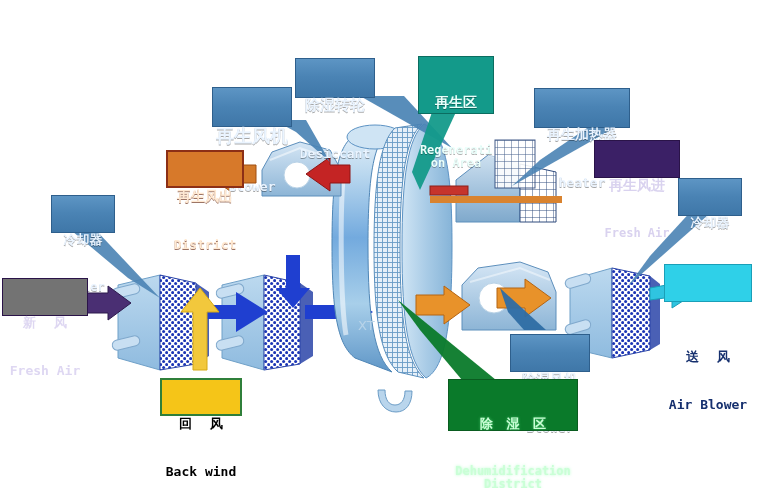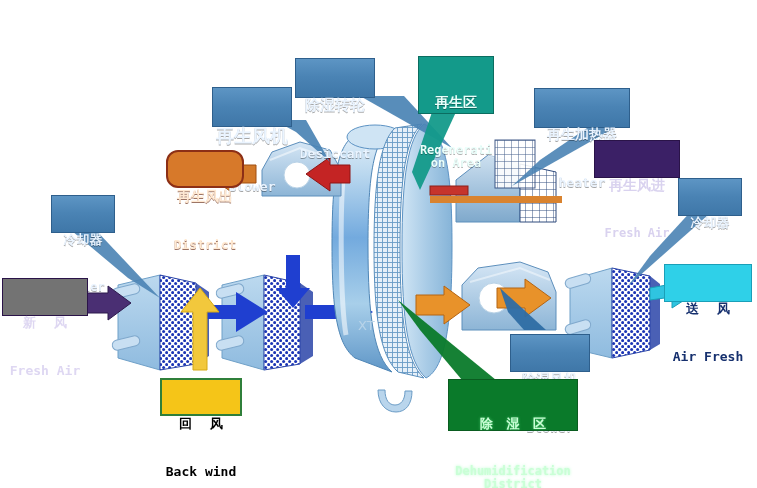--- a/index.html
+++ b/index.html
@@ -296,21 +296,21 @@
     <span class="cn" style="font-size:14px;">再生区</span>
     <span class="en" style="font-size:12px;line-height:13px;">Regenerati
 on Area</span>
   </div>
 
   <div class="lbl lbl-purple" style="left:594px;top:140px;width:86px;height:38px;padding-top:2px;">
     <span class="cn" style="font-size:14px;">再生风进</span>
     <span class="en" style="font-size:12px;">Fresh Air</span>
   </div>
 
-  <div class="lbl lbl-orange" style="left:166px;top:150px;width:78px;height:38px;padding-top:2px;border-radius:12px;">
+  <div class="lbl lbl-orange" style="left:166px;top:150px;width:78px;height:38px;padding-top:2px;">
     <span class="cn" style="font-size:14px;">再生风出</span>
     <span class="en" style="font-size:13px;">District</span>
   </div>
 
   <div class="lbl lbl-steel" style="left:51px;top:195px;width:64px;height:38px;padding-top:2px;">
     <span class="cn" style="font-size:13px;">冷却器</span>
     <span class="en" style="font-size:12px;">Cooler</span>
   </div>
 
   <div class="lbl lbl-steel" style="left:678px;top:178px;width:64px;height:38px;padding-top:2px;">
@@ -333,18 +333,18 @@
     <span class="en" style="font-size:13px;">Blower</span>
   </div>
 
   <div class="lbl lbl-green" style="left:448px;top:379px;width:130px;height:52px;padding-top:2px;">
     <span class="cn" style="font-size:13px;">除   湿   区</span>
     <span class="en" style="font-size:12px;line-height:13px;">Dehumidification
 District</span>
   </div>
 
   <div class="lbl lbl-cyan" style="left:664px;top:264px;width:88px;height:38px;padding-top:2px;">
-    <span class="cn" style="font-size:13px;">送    风</span>
-    <span class="en" style="font-size:13px;">Air Fresh</span>
+    <span class="cn" style="font-size:13px;margin-top:48px;">送    风</span>
+    <span class="en" style="font-size:13px;">Air Blower</span>
   </div>
 
 
 </div>
 
 </body></html>

